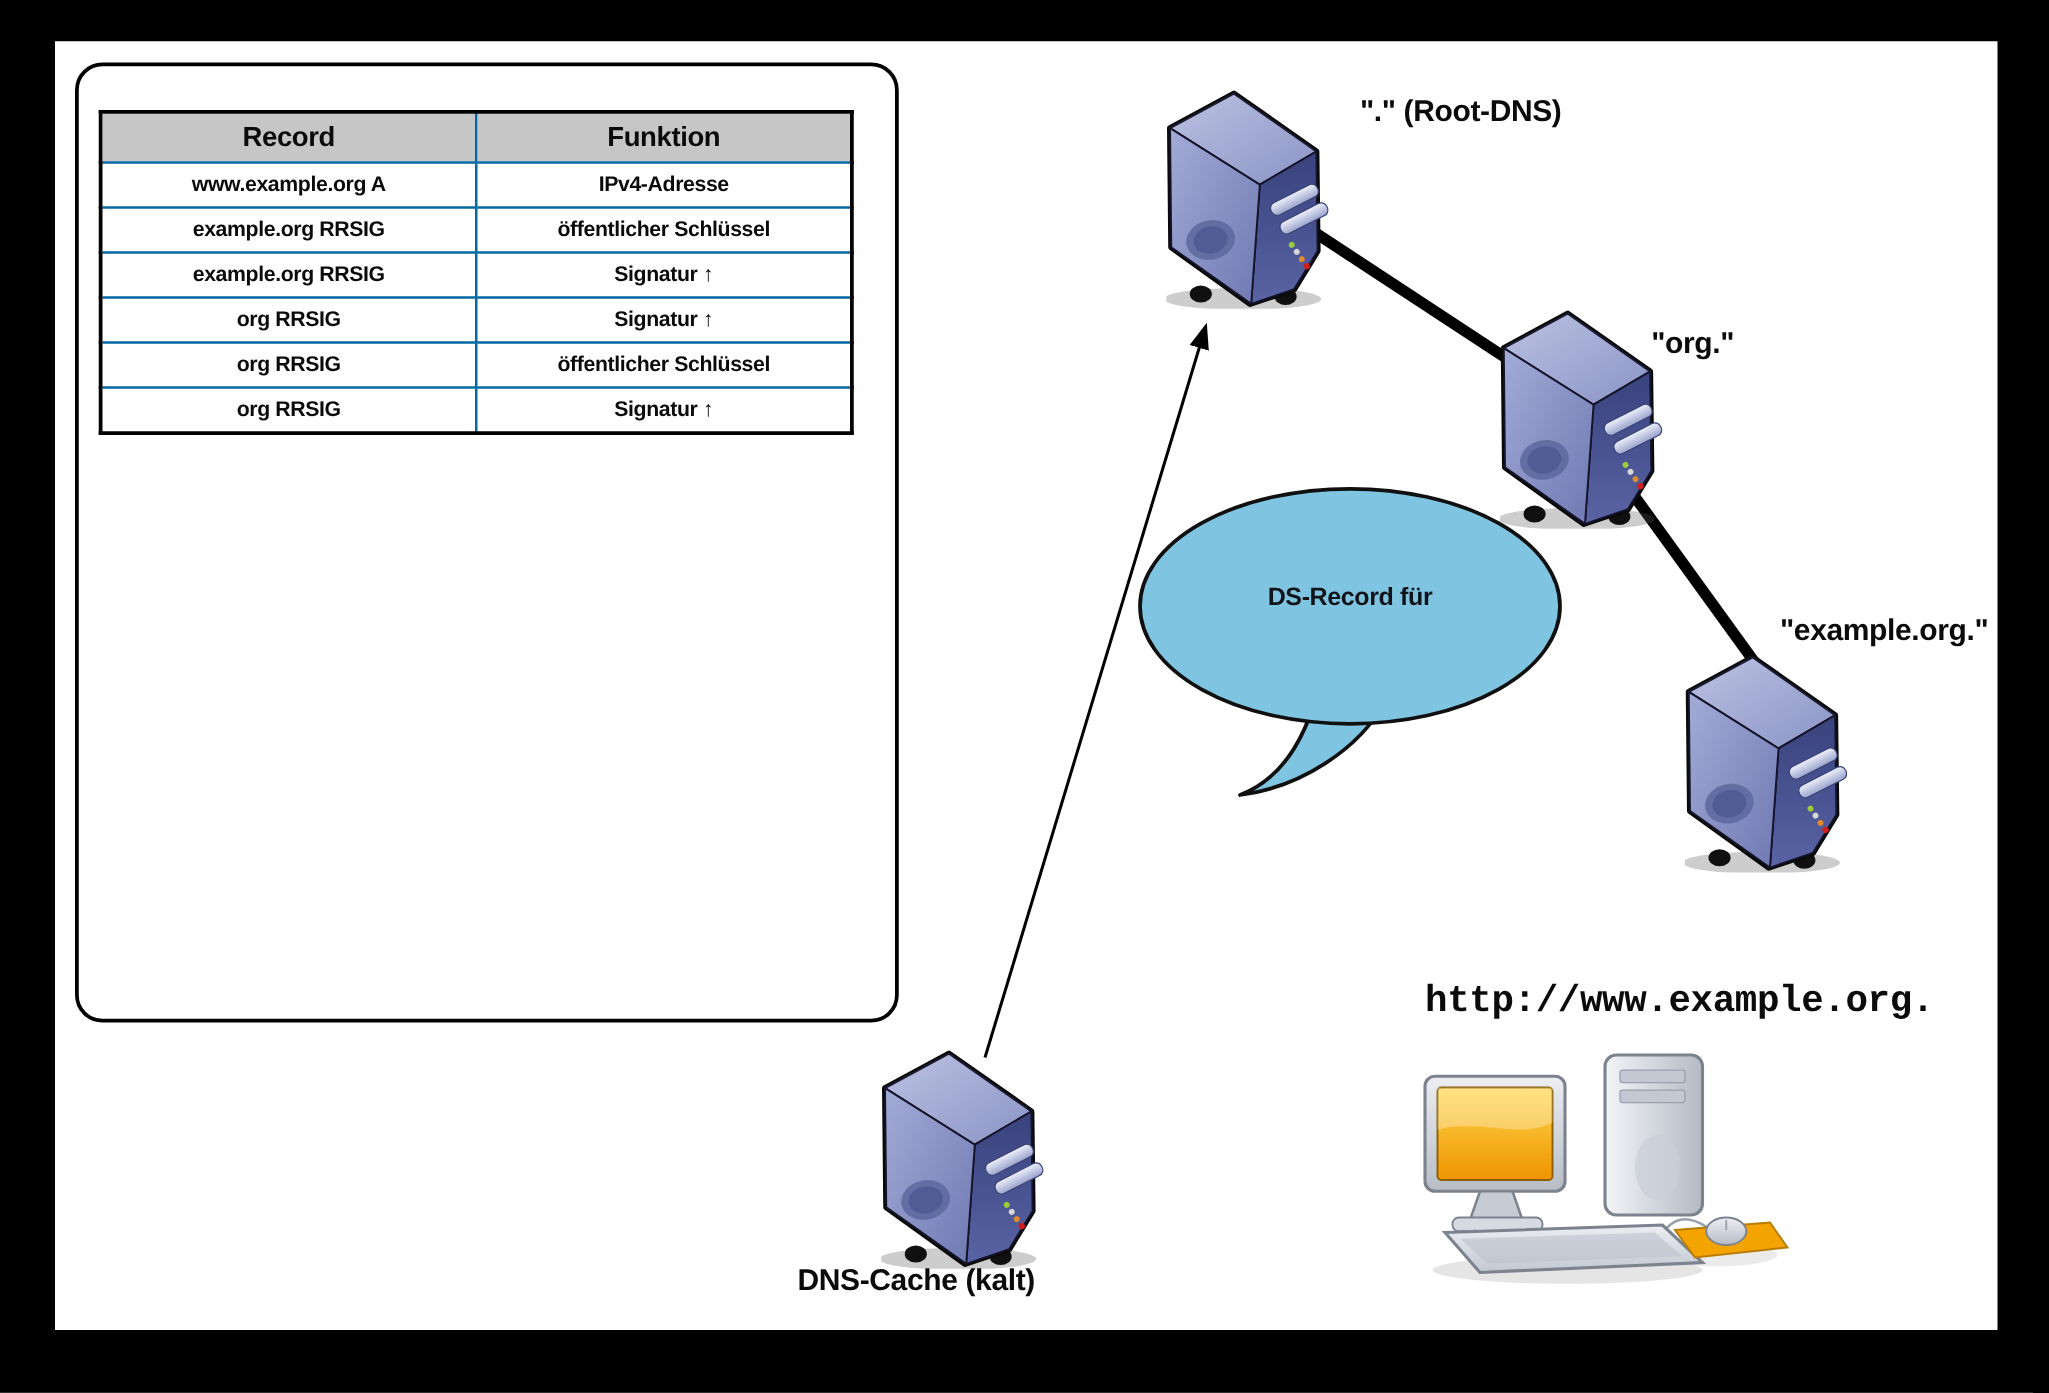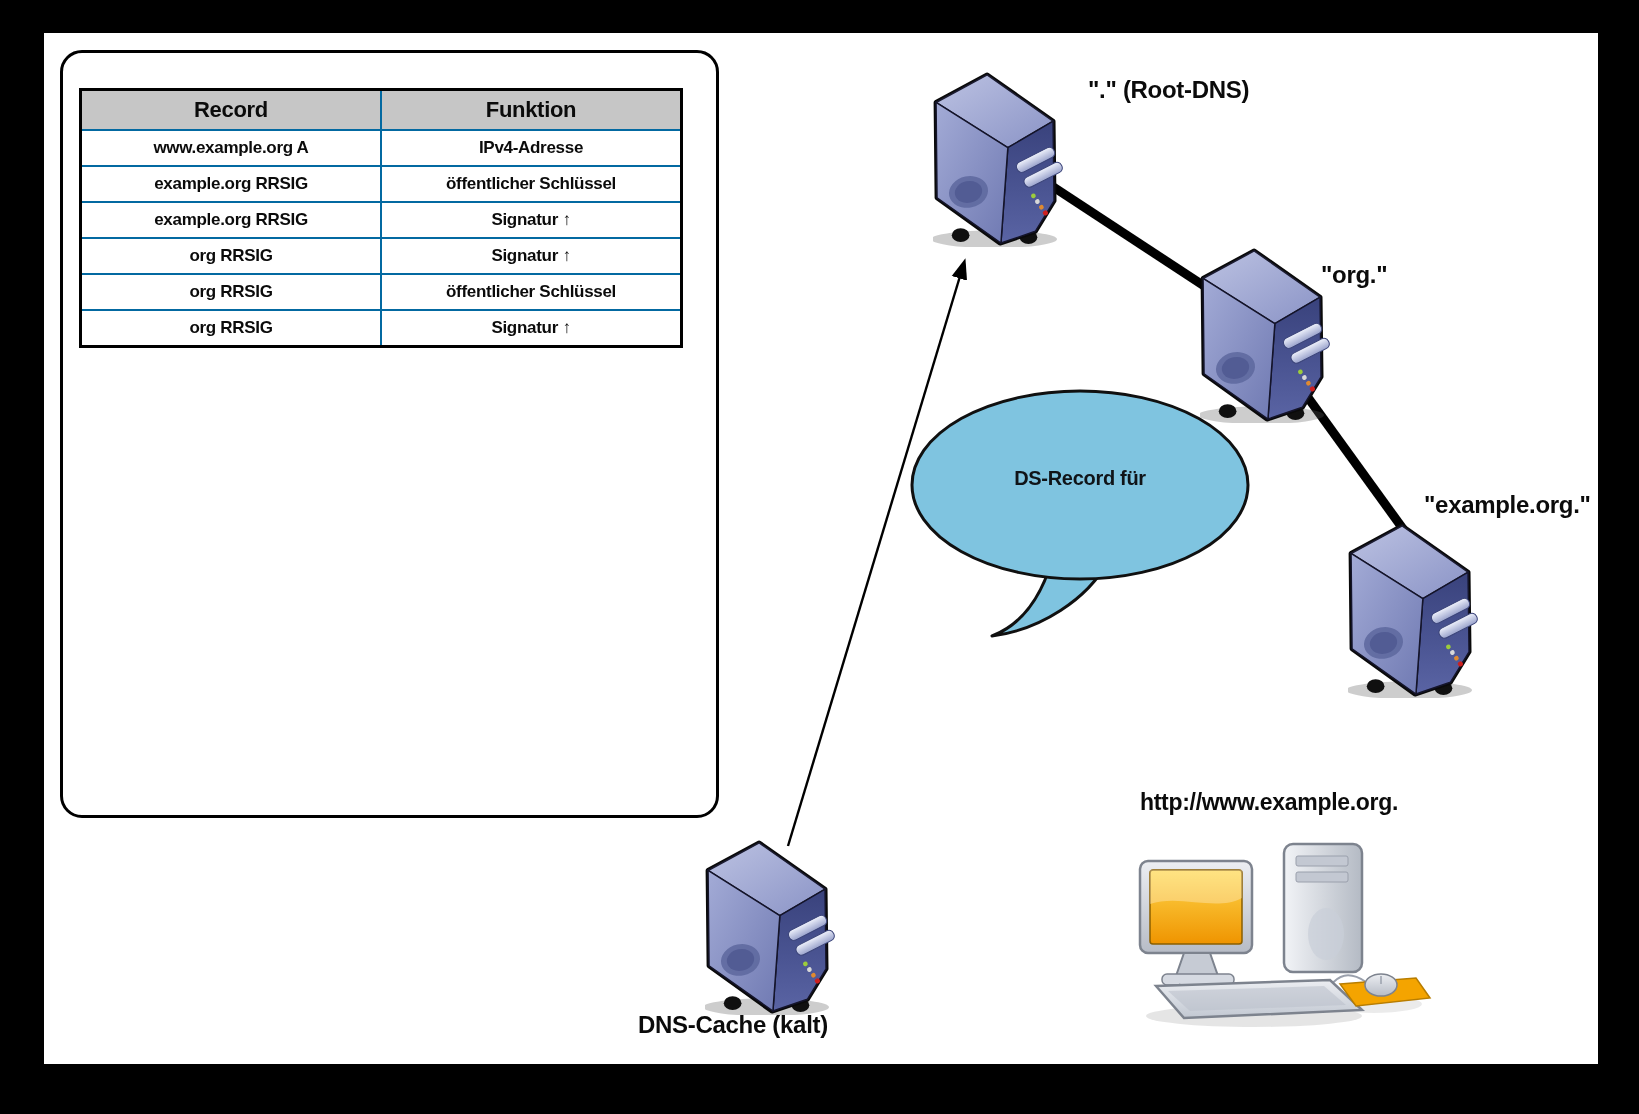--- a/index.html
+++ b/index.html
@@ -9,21 +9,21 @@
   .legend-box{position:absolute;left:16px;top:17px;width:653px;height:762px;
               border:3px solid #000;border-radius:22px;background:#fff;}
   table.rec{position:absolute;left:16px;top:35px;width:604px;border-collapse:collapse;
             table-layout:fixed;border:3px solid #000;}
   table.rec th,table.rec td{border:2px solid #0369a1;text-align:center;vertical-align:middle;
             color:#0b0b0b;white-space:nowrap;overflow:hidden;letter-spacing:-0.3px;}
   table.rec th{height:36px;background:#c6c6c6;font-size:22px;font-weight:700;}
   table.rec td{height:32px;font-size:17px;font-weight:700;}
   .lbl{position:absolute;font-weight:700;font-size:24px;line-height:28px;color:#0b0b0b;
        white-space:nowrap;letter-spacing:-0.3px;}
-  .lbl.url{font-size:23px;}
+  .lbl.url{font-size:30px;font-family:Liberation Mono, monospace;}
   .bubble-text{position:absolute;left:876px;top:429px;width:320px;text-align:center;
        font-weight:700;font-size:20px;line-height:33px;color:#101418;letter-spacing:-0.3px;}
   svg.gfx{position:absolute;left:0;top:0;}
 </style>
 </head>
 <body>
 
 <div class="frame">
  <div class="stage">
 

